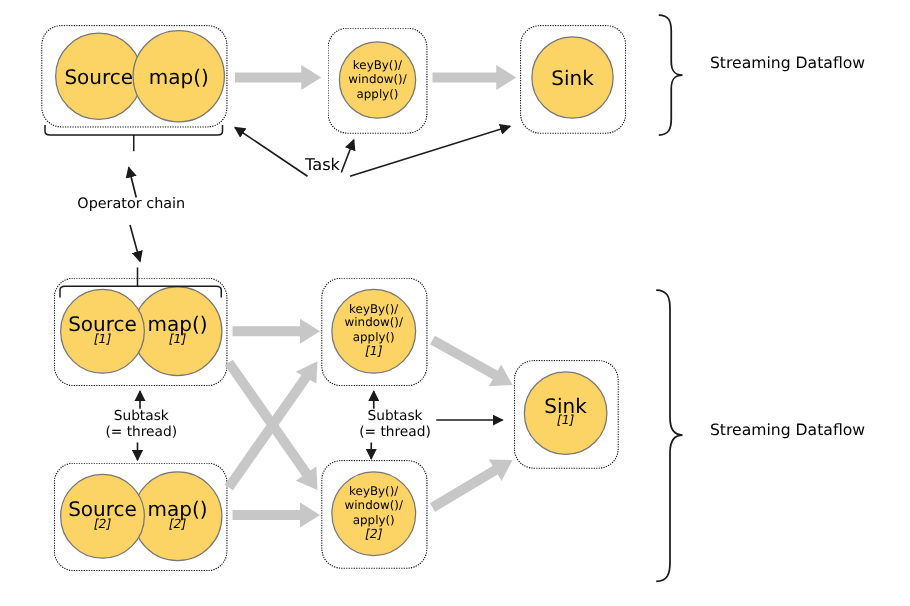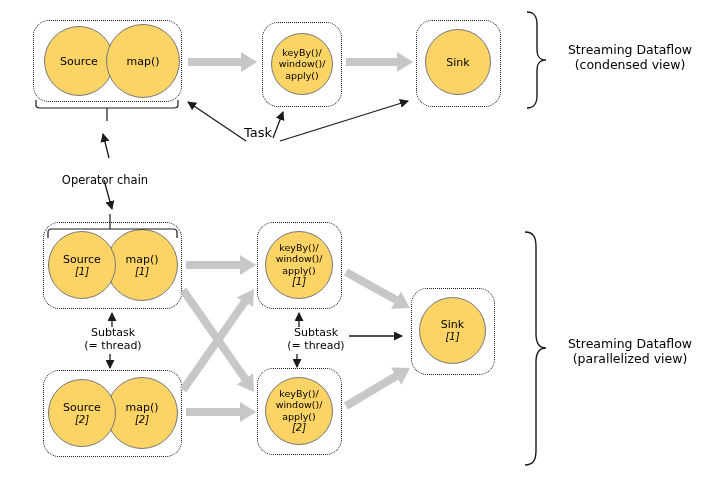--- a/index.html
+++ b/index.html
@@ -13,21 +13,21 @@
     border:1.5px dotted #1a1a1a; border-radius:16px;
     box-sizing:border-box;
   }
   .node-circle {
     position:absolute; border-radius:50%;
     background:#FCD365; border:1.5px solid #767676;
     box-sizing:border-box;
     display:flex; flex-direction:column; align-items:center; justify-content:center;
     text-align:center;
   }
-  .node-circle .lbl { font-size:11px; line-height:13px; white-space:nowrap;text-align:center; }
+  .node-circle .lbl { font-size:16px; line-height:13px; white-space:nowrap;text-align:center; }
   .node-circle .fn  { font-size:9.5px; line-height:11.5px; white-space:nowrap;text-align:right; }
   .node-circle .idx { font-size:10px; line-height:12px; font-style:italic; white-space:nowrap; }
   .annot {
     position:absolute; text-align:center; white-space:nowrap;
   }
   #svg-layer { position:absolute; left:0; top:0; pointer-events:none; }
 </style>
 </head>
 <body>
 
@@ -90,40 +90,38 @@
   </div>
 
   <div class="dotted-box" style="left:411px; top:288px; width:84px; height:87px;"></div>
   <div class="node-circle" style="left:419px; top:297px; width:67px; height:67px;">
     <span class="lbl">Sink</span>
     <span class="idx">[1]</span>
   </div>
 
   <div class="annot" style="left:223px; top:125px; width:70px; font-size:13px;">Task</div>
 
-  <div class="annot" style="left:53px; top:173px; width:104px; font-size:11.5px;">Operator chain</div>
+  <div class="annot" style="left:53px; top:155px; width:104px; font-size:11.5px;">Operator chain</div>
 
   <div class="annot" style="left:63px; top:326px; width:100px; font-size:11px; line-height:13px;">
     <div>Subtask</div>
     <div>(= thread)</div>
   </div>
 
   <div class="annot" style="left:266px; top:326px; width:100px; font-size:11px; line-height:13px;">
     <div>Subtask</div>
     <div>(= thread)</div>
   </div>
 
   <div class="annot" style="left:554px; top:43px; width:152px; font-size:12.5px; line-height:14.5px;">
     <div>Streaming Dataflow</div>
-    <div>(condensed view)</div>
   </div>
 
   <div class="annot" style="left:554px; top:337px; width:152px; font-size:12.5px; line-height:14.5px;">
     <div>Streaming Dataflow</div>
-    <div>(parallelized view)</div>
   </div>
 
   <svg id="svg-layer" width="728" height="485" viewBox="0 0 728 485">
     <defs>
       <marker id="ah" markerUnits="userSpaceOnUse" markerWidth="10" markerHeight="9" refX="8" refY="4.5" orient="auto">
         <path d="M0,0 L9,4.5 L0,9 z" fill="#1a1a1a"></path>
       </marker>
     </defs>
 
     <g stroke="#c7c7c7" stroke-width="8">

